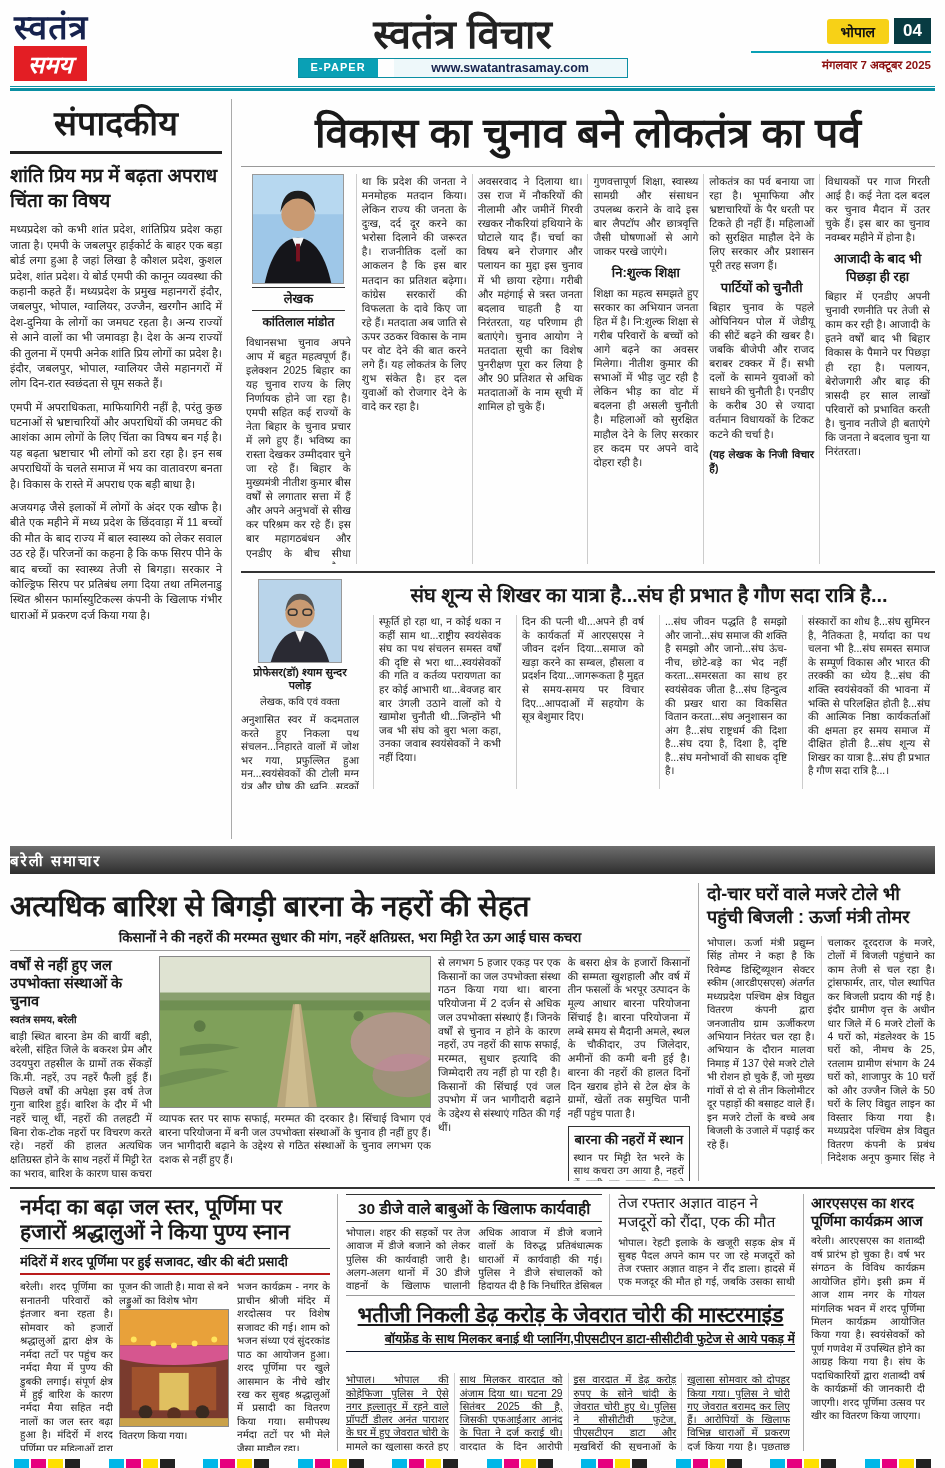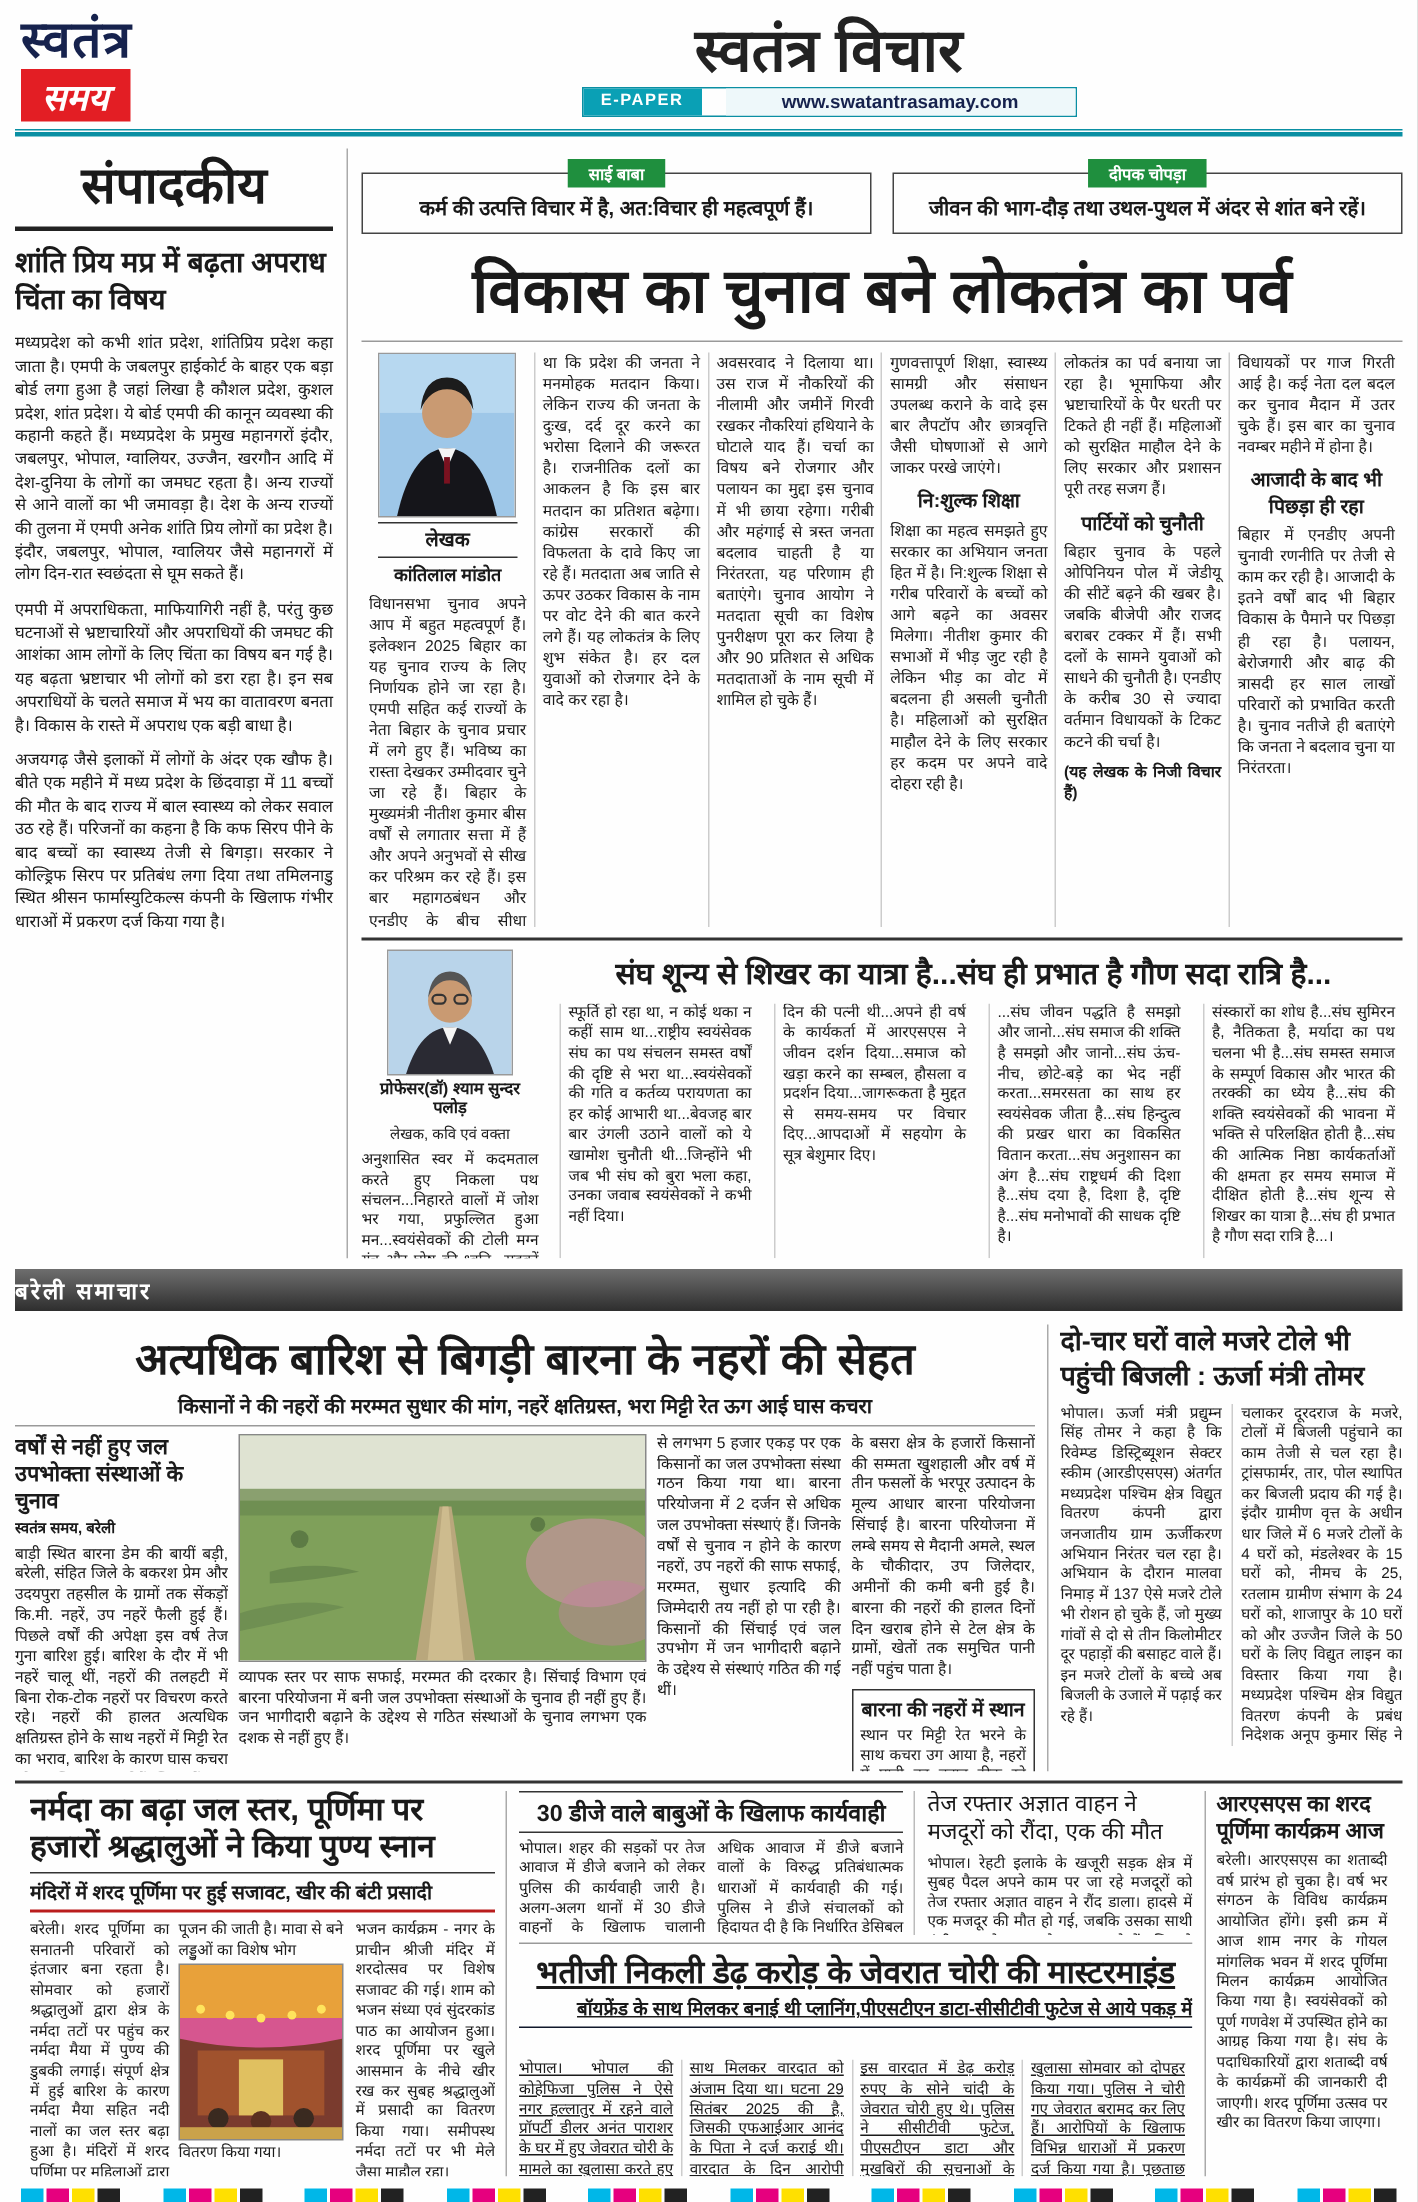--- a/index.html
+++ b/index.html
@@ -56,21 +56,21 @@
   .sangh-headline { font-size:20px; font-weight:bold; text-align:center; margin:2px 0 7px; }
   .sangh-cols { display:flex; flex:1; overflow:hidden; }
   .scol { flex:1; padding:0 5px; font-size:10.3px; line-height:1.32; text-align:justify; border-left:1px solid #ccc; overflow:hidden;margin-left:10px; }
 
   
   .section-bar { margin:7px 10px; background:linear-gradient(#6e6e6e,#2e2e2e); color:#fff; text-align:left; font-weight:bold; font-size:15px; padding:4px 0; letter-spacing:2px; }
 
   
   .bareli { display:flex; padding:2px 10px 0; height:300px; overflow:hidden; }
   .canal-art { flex:1; border-right:1px solid #aaa; padding-right:8px; overflow:hidden; }
-  .canal-headline { font-size:29px; font-weight:800; text-align:center; margin:2px 0 4px; }
+  .canal-headline { font-size:29px; font-weight:800; margin:2px 0 4px; }
   .canal-subhead { font-size:13.5px; font-weight:bold; text-align:center; border-bottom:1px solid #999; padding-bottom:4px; margin-bottom:5px; }
   .canal-grid { display:flex; gap:7px; }
   .mini { width:142px; font-size:10.4px; line-height:1.32; text-align:justify; overflow:hidden; height:228px; }
   .mini-head { font-size:14.5px; font-weight:bold; line-height:1.25; margin-bottom:3px; text-align:left; }
   .byline { font-size:10px; font-weight:bold; margin-bottom:3px; }
   .mid-col { width:272px; }
   .canal-img { width:272px; height:152px; border:1px solid #888; }
   .below-text { font-size:10.4px; line-height:1.32; text-align:justify; margin-top:4px; height:70px; overflow:hidden; }
   .cola, .colb { flex:1; font-size:10.4px; line-height:1.32; text-align:justify; overflow:hidden; height:232px; }
   .field-box { border:1px solid #333; margin-top:5px; padding:4px 5px; }
@@ -125,45 +125,42 @@
       <div class="logo-top">स्वतंत्र</div>
       <div class="logo-bottom">समय</div>
     </div>
     <div class="mast-center">
       <div class="mast-title">स्वतंत्र विचार</div>
       <div class="epaper-strip">
         <span class="epaper-label">E-PAPER</span>
         <span class="website">www.swatantrasamay.com</span>
       </div>
     </div>
+    <div class="mast-right">
+      <div class="badges">
+        <span class="city-badge">भोपाल</span>
+        <span class="page-badge">04</span>
+      </div>
+      <div class="dateline">मंगलवार 7 अक्टूबर 2025</div>
+    </div>
   </header>
   <div class="rule"></div>
 
   <section class="top">
     <aside class="editorial">
       <div class="ed-title">संपादकीय</div>
       <div class="ed-headline">शांति प्रिय मप्र में बढ़ता अपराध चिंता का विषय</div>
       <div class="ed-body">
         <p>मध्यप्रदेश को कभी शांत प्रदेश, शांतिप्रिय प्रदेश कहा जाता है। एमपी के जबलपुर हाईकोर्ट के बाहर एक बड़ा बोर्ड लगा हुआ है जहां लिखा है कौशल प्रदेश, कुशल प्रदेश, शांत प्रदेश। ये बोर्ड एमपी की कानून व्यवस्था की कहानी कहते हैं। मध्यप्रदेश के प्रमुख महानगरों इंदौर, जबलपुर, भोपाल, ग्वालियर, उज्जैन, खरगौन आदि में देश-दुनिया के लोगों का जमघट रहता है। अन्य राज्यों से आने वालों का भी जमावड़ा है। देश के अन्य राज्यों की तुलना में एमपी अनेक शांति प्रिय लोगों का प्रदेश है। इंदौर, जबलपुर, भोपाल, ग्वालियर जैसे महानगरों में लोग दिन-रात स्वछंदता से घूम सकते हैं।</p>
         <p>एमपी में अपराधिकता, माफियागिरी नहीं है, परंतु कुछ घटनाओं से भ्रष्टाचारियों और अपराधियों की जमघट की आशंका आम लोगों के लिए चिंता का विषय बन गई है। यह बढ़ता भ्रष्टाचार भी लोगों को डरा रहा है। इन सब अपराधियों के चलते समाज में भय का वातावरण बनता है। विकास के रास्ते में अपराध एक बड़ी बाधा है।</p>
         <p>अजयगढ़ जैसे इलाकों में लोगों के अंदर एक खौफ है। बीते एक महीने में मध्य प्रदेश के छिंदवाड़ा में 11 बच्चों की मौत के बाद राज्य में बाल स्वास्थ्य को लेकर सवाल उठ रहे हैं। परिजनों का कहना है कि कफ सिरप पीने के बाद बच्चों का स्वास्थ्य तेजी से बिगड़ा। सरकार ने कोल्ड्रिफ सिरप पर प्रतिबंध लगा दिया तथा तमिलनाडु स्थित श्रीसन फार्मास्युटिकल्स कंपनी के खिलाफ गंभीर धाराओं में प्रकरण दर्ज किया गया है।</p>
       </div>
     </aside>
 
     <div class="lead-area">
-      <div class="quotes-row">
-        <div class="quote-box">
-          <span class="quote-author">साई बाबा</span>
-          <div class="quote-text">कर्म की उत्पत्ति विचार में है, अत:विचार ही महत्वपूर्ण हैं।</div>
-        </div>
-        <div class="quote-box">
-          <span class="quote-author">दीपक चोपड़ा</span>
-          <div class="quote-text">जीवन की भाग-दौड़ तथा उथल-पुथल में अंदर से शांत बने रहें।</div>
-        </div>
-      </div>
 
       <h1 class="lead-headline">विकास का चुनाव बने लोकतंत्र का पर्व</h1>
 
       <div class="lead-cols">
         <div class="lcol">
           <div class="author-fig">
             <svg viewBox="0 0 92 110" preserveAspectRatio="none">
               <rect width="92" height="110" fill="#9ec7e8"></rect>
               <rect width="92" height="40" fill="#b7d8f0"></rect>
               <circle cx="46" cy="40" r="17" fill="#c99a72"></circle>

